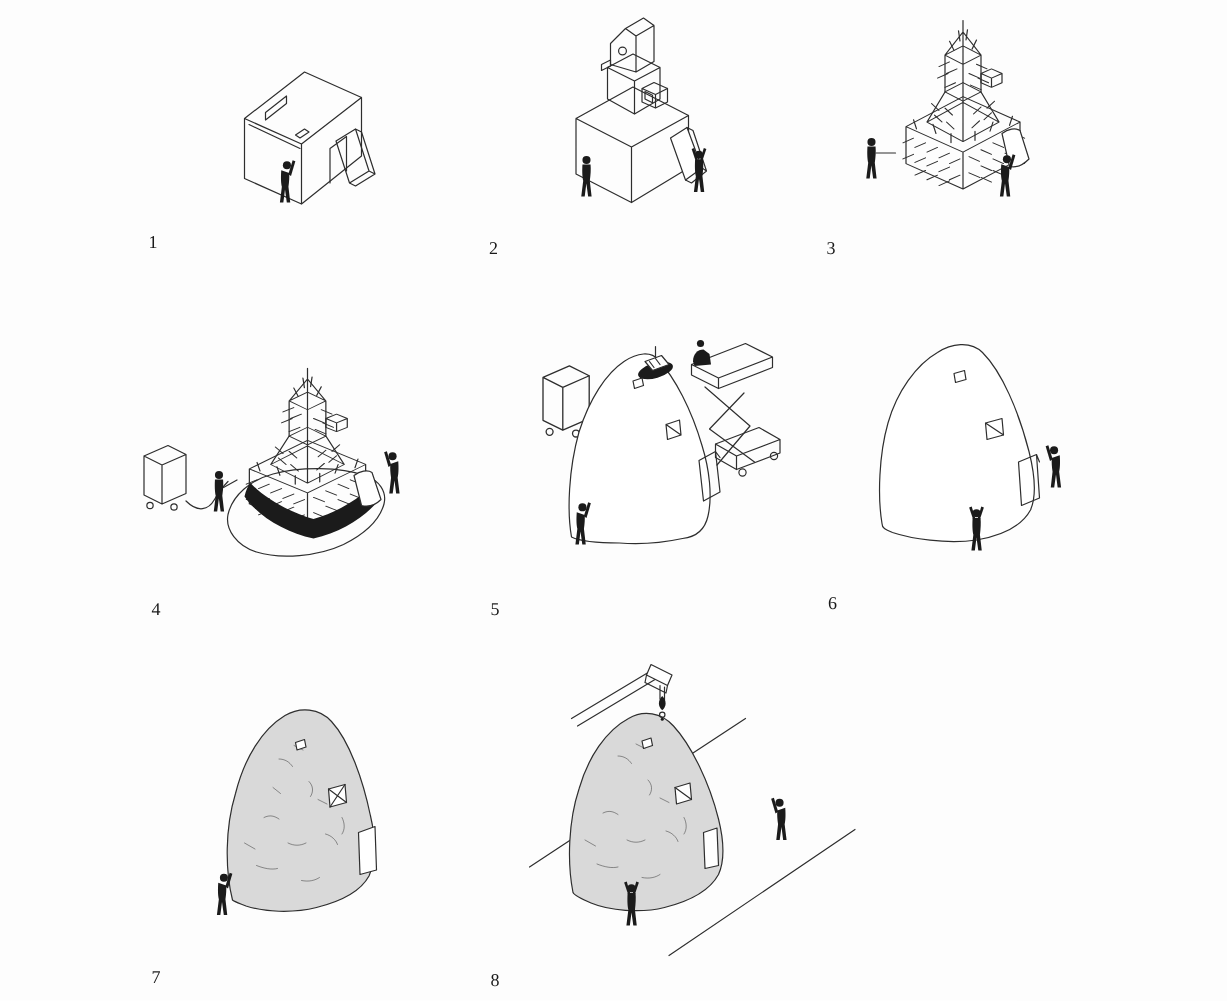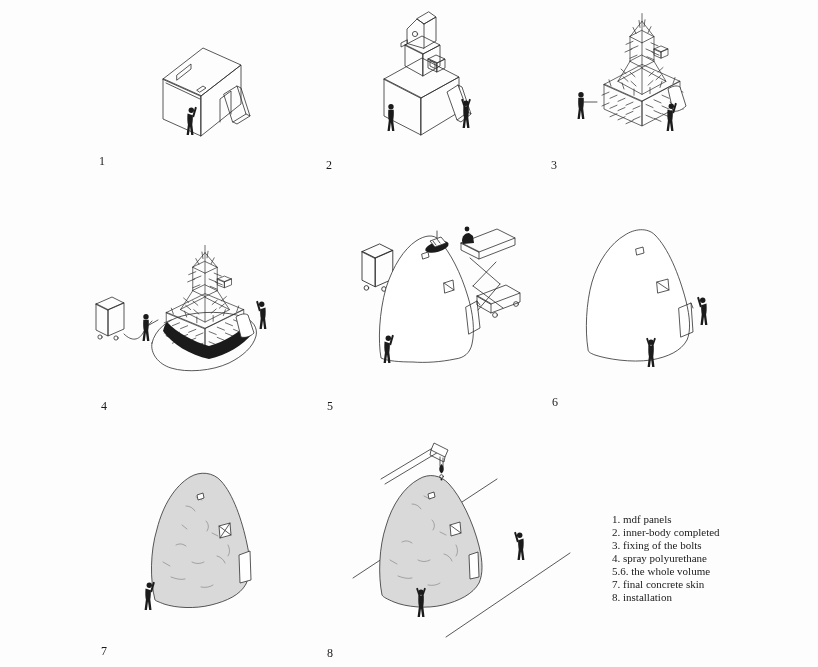--- a/index.html
+++ b/index.html
@@ -158,22 +158,13 @@
 
   <div class="num" style="left:99px;top:154px">1</div>
   <div class="num" style="left:326px;top:158px">2</div>
   <div class="num" style="left:551px;top:158px">3</div>
   <div class="num" style="left:101px;top:399px">4</div>
   <div class="num" style="left:327px;top:399px">5</div>
   <div class="num" style="left:552px;top:395px">6</div>
   <div class="num" style="left:101px;top:644px">7</div>
   <div class="num" style="left:327px;top:646px">8</div>
 
-  <div class="legend">
-    <div>1. mdf panels</div>
-    <div>2. inner-body completed</div>
-    <div>3. fixing of the bolts</div>
-    <div>4. spray polyurethane</div>
-    <div>5.6. the whole volume</div>
-    <div>7. final concrete skin</div>
-    <div>8. installation</div>
-  </div>
 </div>
 
 </body></html>

